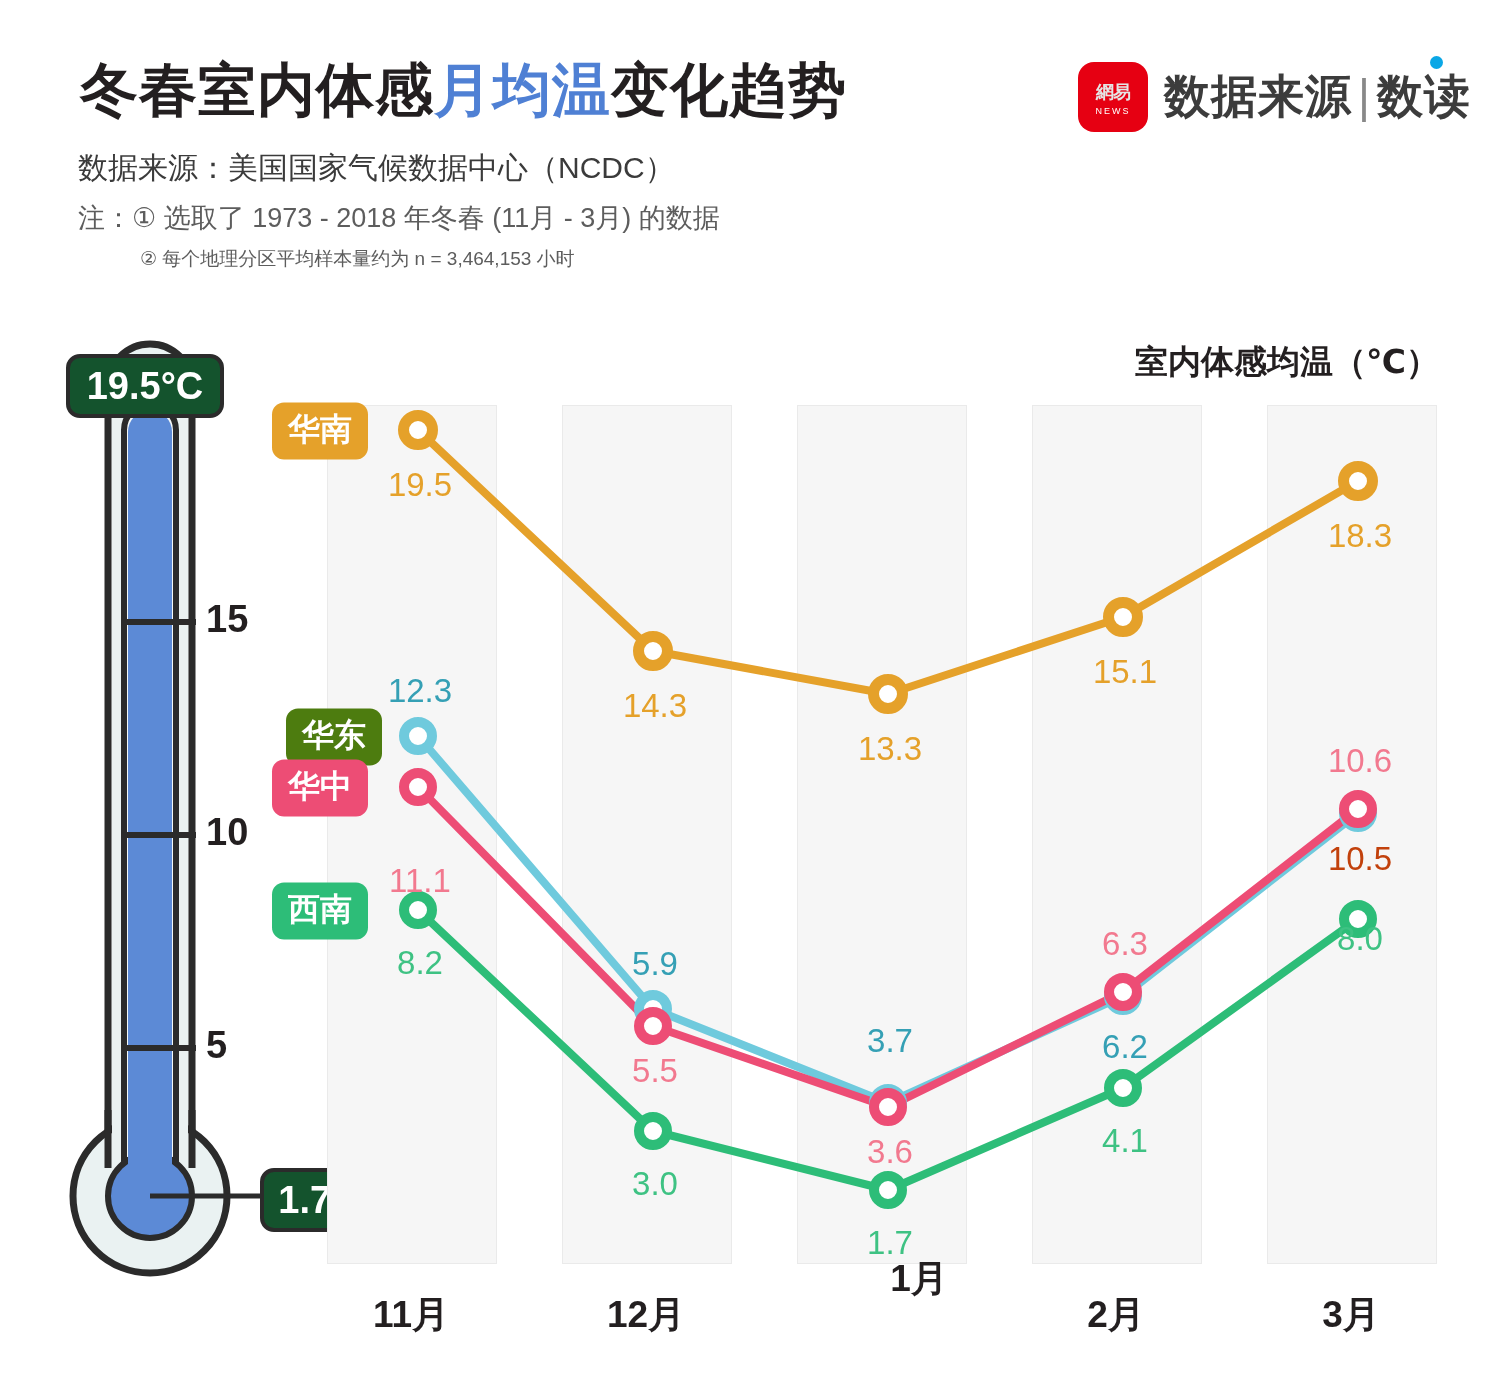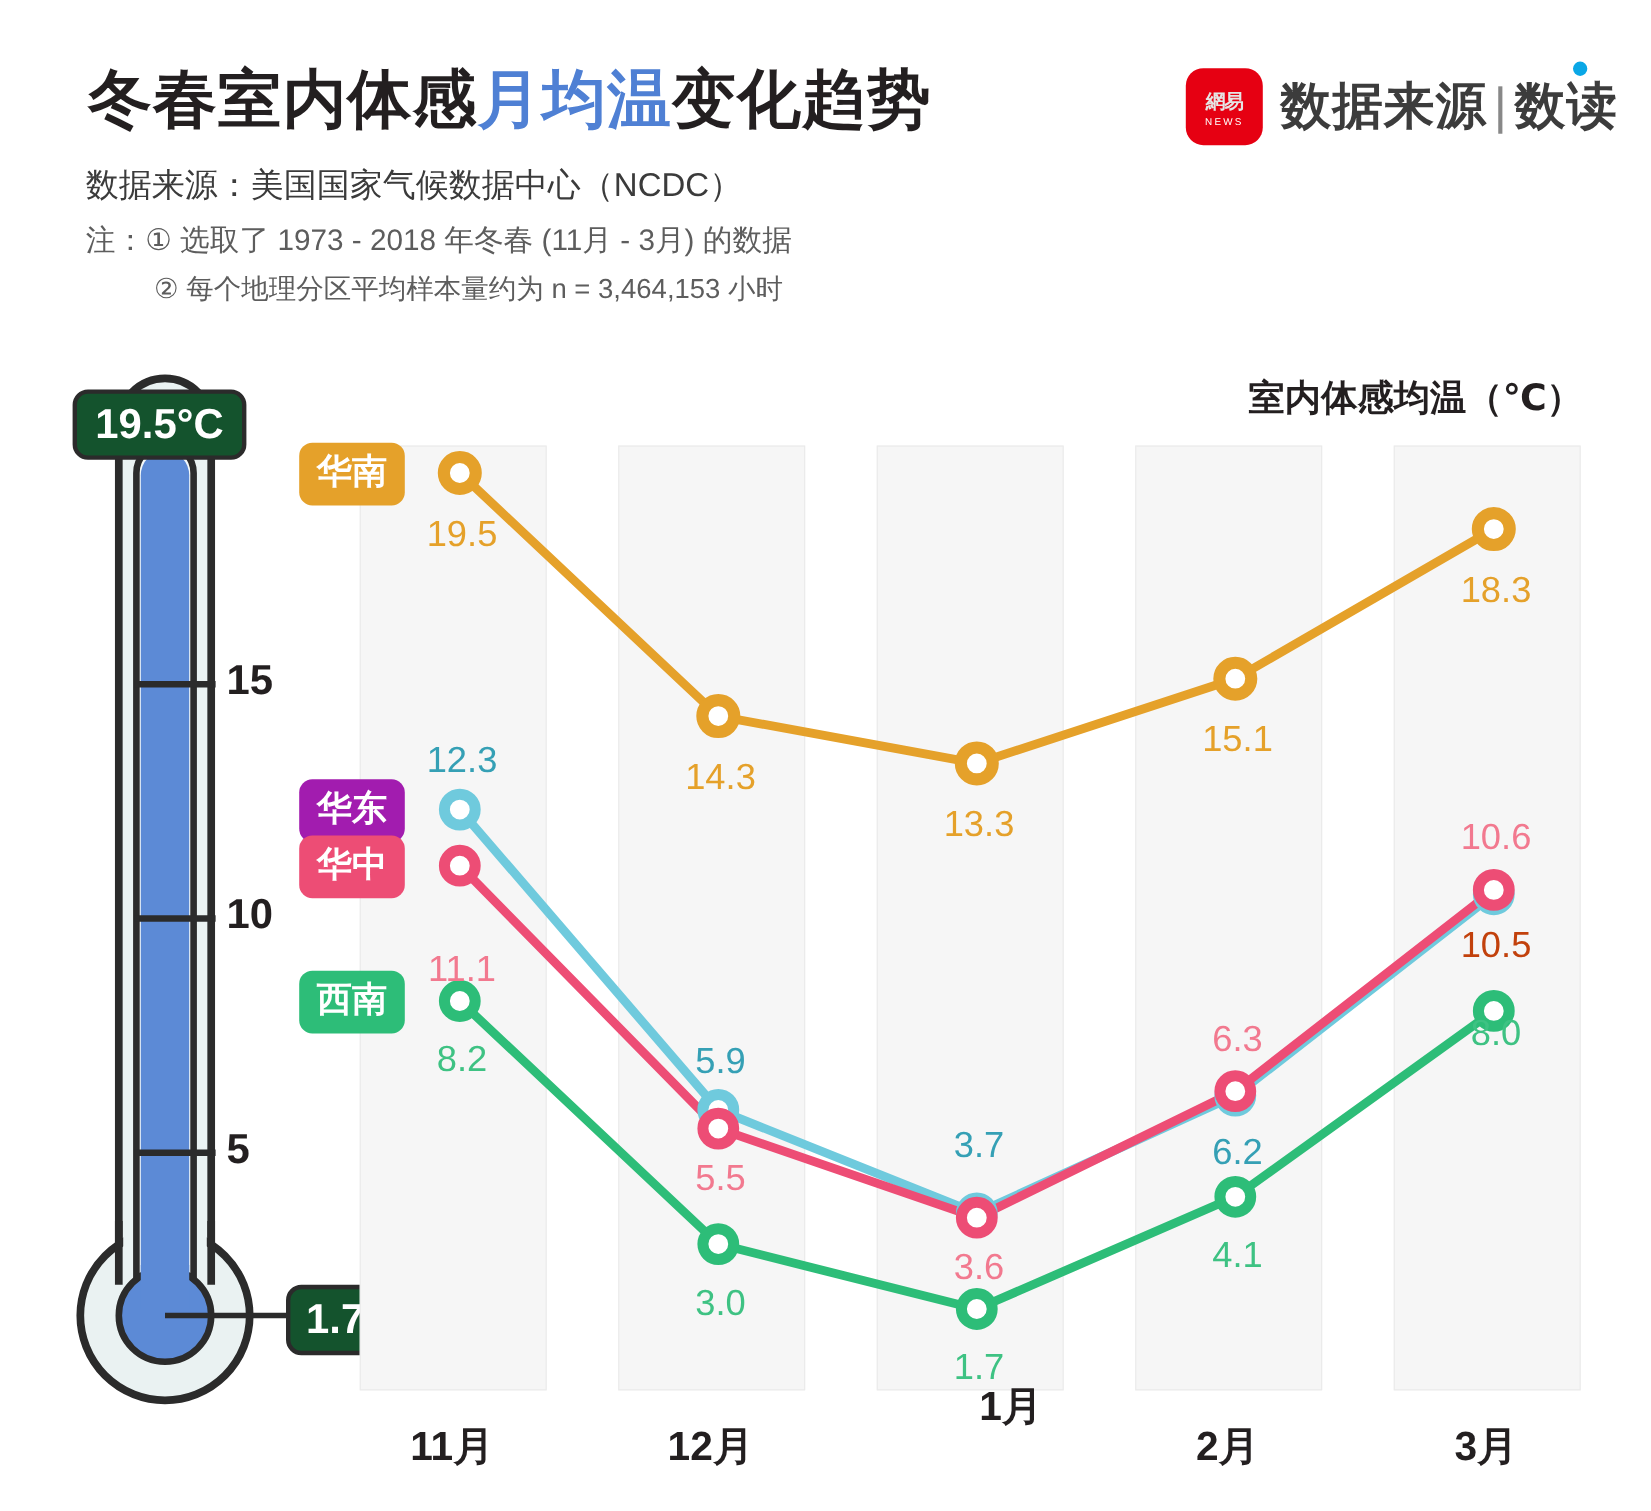--- a/index.html
+++ b/index.html
@@ -21,21 +21,21 @@
   #source{
     position:absolute;left:78px;top:148px;
     font-size:30px;color:#3b3b3b;white-space:nowrap;
   }
   #note1{
     position:absolute;left:78px;top:200px;
     font-size:27px;color:#5d5d5d;white-space:nowrap;
   }
   #note2{
     position:absolute;left:140px;top:246px;
-    font-size:25px;color:#5d5d5d;white-space:nowrap;
+    font-size:19px;color:#5d5d5d;white-space:nowrap;
   }
   
   #logo{position:absolute;right:62px;top:60px;height:74px;display:flex;align-items:center;}
   #logo-mark{
     width:70px;height:70px;border-radius:16px;background:#e60012;
     display:flex;flex-direction:column;align-items:center;justify-content:center;
     margin-right:16px;
   }
   #logo-mark .lm-top{color:#e5e5e5;font-size:18px;font-weight:bold;line-height:28px;letter-spacing:-1px;}
   #logo-mark .lm-bot{color:#fff;font-size:9px;letter-spacing:2px;line-height:11px;}
@@ -195,21 +195,21 @@
   <div class="vlabel" style="left:1125px;top:925px;color:#f2798f;">6.3</div>
   <div class="vlabel" style="left:1360px;top:742px;color:#f2798f;">10.6</div>
 
   <div class="vlabel" style="left:420px;top:944px;color:#3ec283;">8.2</div>
   <div class="vlabel" style="left:655px;top:1165px;color:#3ec283;">3.0</div>
   <div class="vlabel" style="left:890px;top:1224px;color:#3ec283;">1.7</div>
   <div class="vlabel" style="left:1125px;top:1122px;color:#3ec283;">4.1</div>
   <div class="vlabel" style="left:1360px;top:920px;color:#3ec283;">8.0</div>
 
   <div class="series-badge" style="left:272px;top:431px;background:#e5a12a;">华南</div>
-  <div class="series-badge" style="left:272px;top:737px;background:#a21caf;">华东</div>
+  <div class="series-badge" style="left:286px;top:737px;background:#4d7c0f;">华东</div>
   <div class="series-badge" style="left:272px;top:788px;background:#ed4d75;">华中</div>
   <div class="series-badge" style="left:272px;top:911px;background:#2dbd78;">西南</div>
 
   <div class="xlabel" style="left:411px;top:1290px;">11月</div>
   <div class="xlabel" style="left:646px;top:1290px;">12月</div>
   <div class="xlabel" style="left:881px;top:1254px;margin-left:38px;">1月</div>
   <div class="xlabel" style="left:1116px;top:1290px;">2月</div>
   <div class="xlabel" style="left:1351px;top:1290px;">3月</div>
 </div>
 

